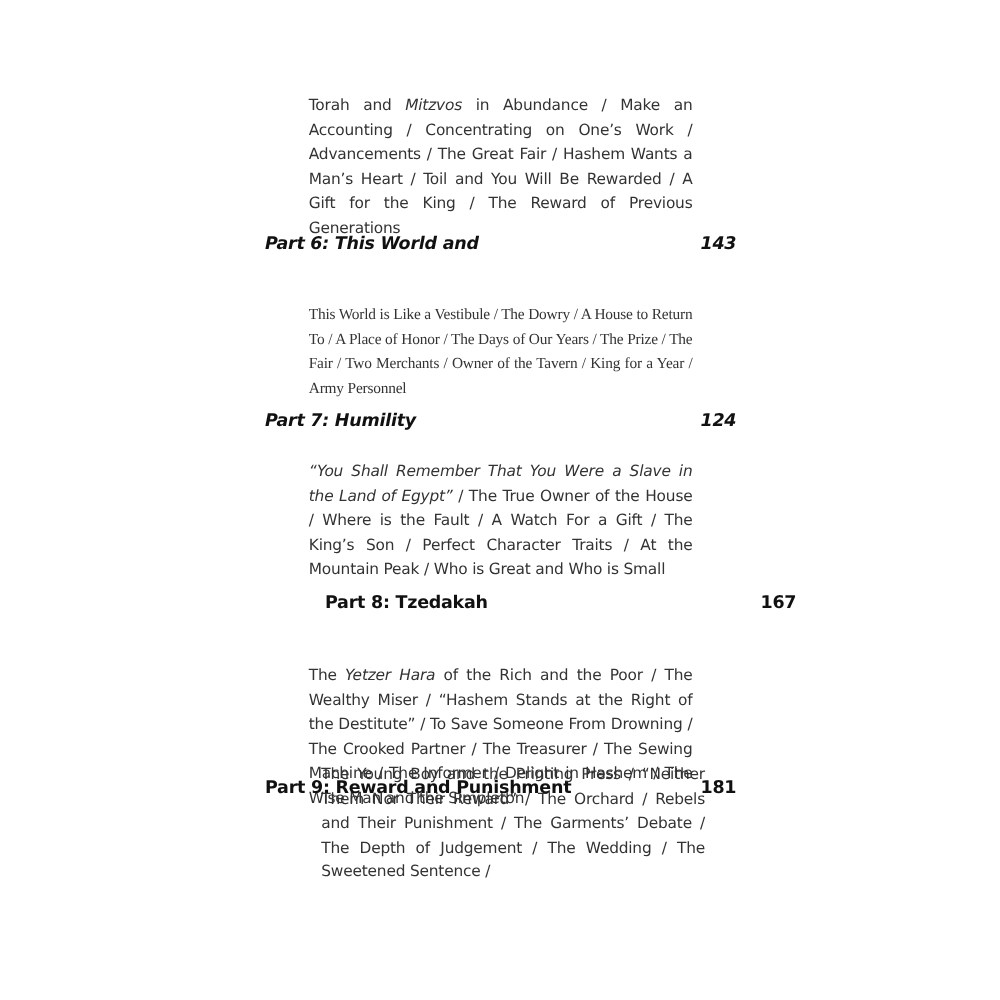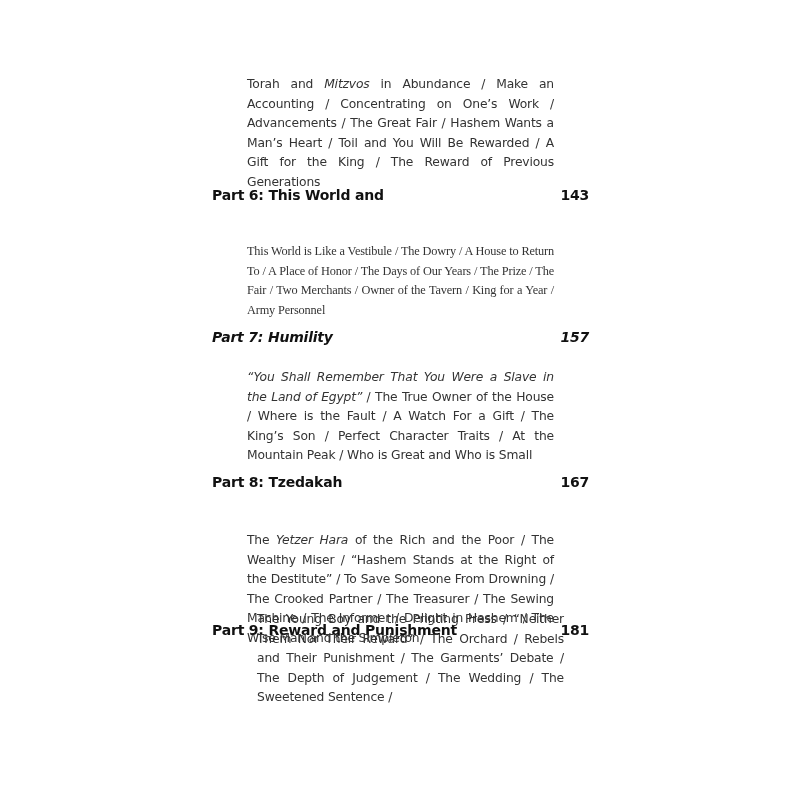--- a/index.html
+++ b/index.html
@@ -23,41 +23,41 @@
   </style>
 </head>
 <body>
 
 <div class="page">
 
   <div class="desc" style="top:75px;">
     <span>Torah and </span><i>Mitzvos</i><span> in Abundance / Make an Accounting / Concentrating on One’s Work / Advancements / The Great Fair / Hashem Wants a Man’s Heart / Toil and You Will Be Rewarded / A Gift for the King / The Reward of Previous Generations</span>
   </div>
 
-  <div class="part" style="top:186px;">
+  <div class="part" style="top:186px;font-style:italic;">
     <div class="title">
       <div>Part 6: This World and</div>
     </div>
     <span class="pg">143</span>
   </div>
 
   <div class="desc" style="top:242px;font-family:Liberation Serif, serif;">
     <span>This World is Like a Vestibule / The Dowry / A House to Return To / A Place of Honor / The Days of Our Years / The Prize / The Fair / Two Merchants / Owner of the Tavern / King for a Year / Army Personnel</span>
   </div>
 
   <div class="part" style="top:328px;font-style:italic;">
     <span class="title">Part 7: Humility</span>
-    <span class="pg">157</span>
+    <span class="pg">124</span>
   </div>
 
   <div class="desc" style="top:368px;">
     <i>“You Shall Remember That You Were a Slave in the Land of Egypt”</i><span> / The True Owner of the House / Where is the Fault / A Watch For a Gift / The King’s Son / Perfect Character Traits / At the Mountain Peak / Who is Great and Who is Small</span>
   </div>
 
-  <div class="part" style="top:473px;">
+  <div class="part" style="top:473px;margin-left:48px;">
     <span class="title">Part 8: Tzedakah</span>
     <span class="pg">167</span>
   </div>
 
   <div class="desc" style="top:531px;">
     <span>The </span><i>Yetzer Hara</i><span> of the Rich and the Poor / The Wealthy Miser / “Hashem Stands at the Right of the Destitute” / To Save Someone From Drowning / The Crooked Partner / The Treasurer / The Sewing Machine / The Informer / Delight in Hashem / The Wise Man and the Simpleton</span>
   </div>
 
   <div class="part" style="top:576px;margin-top:45px;">
     <span class="title">Part 9: Reward and Punishment</span>

